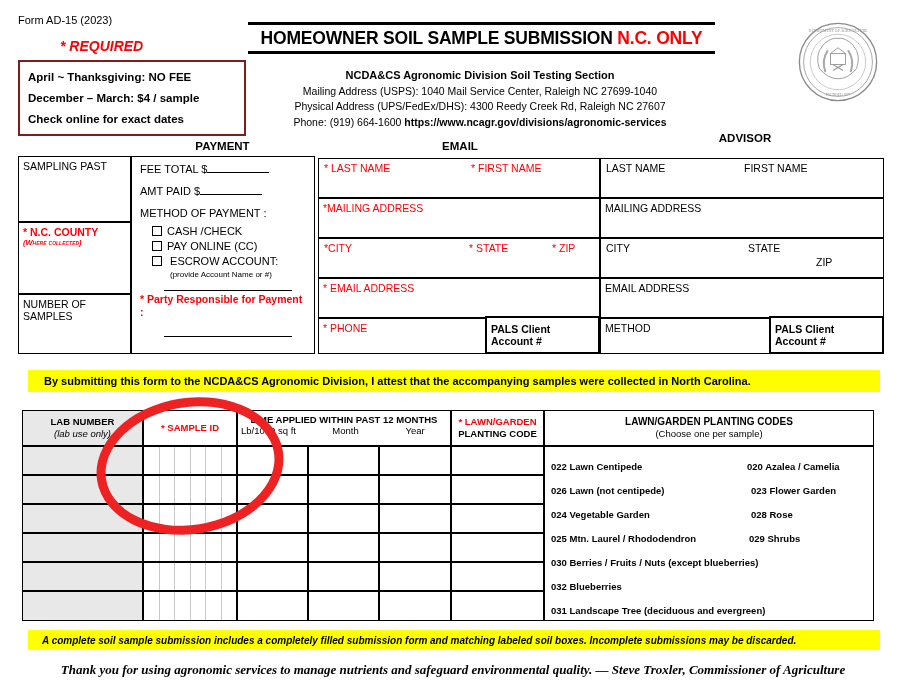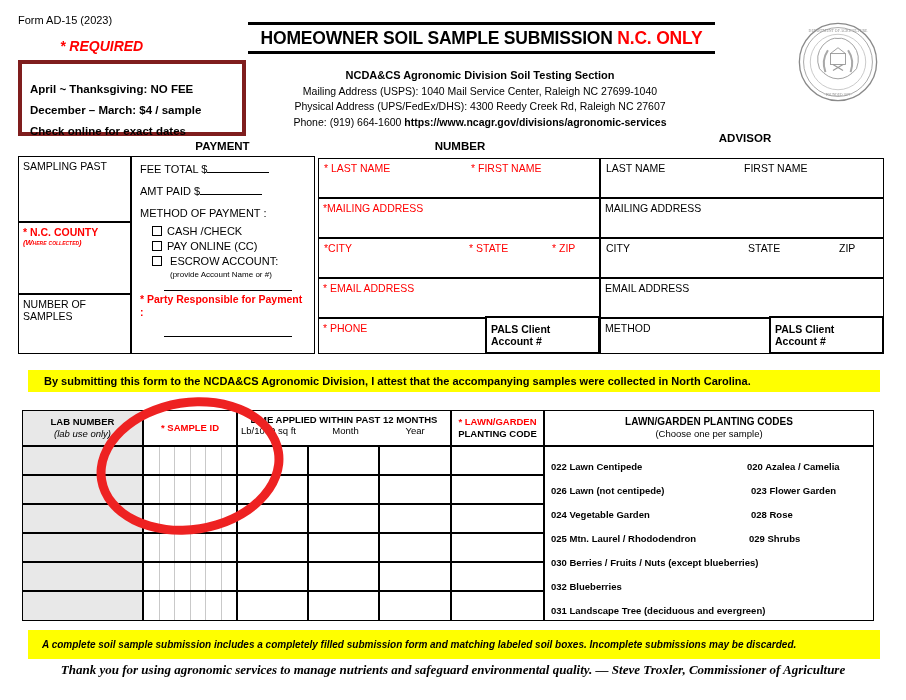--- a/index.html
+++ b/index.html
@@ -33,22 +33,22 @@
   #required-note {
     left: 60px; top: 38px;
     font-size: 14px;
     font-weight: bold;
     font-style: italic;
     color: #ff0000;
   }
   #fee-box {
     left: 18px; top: 60px;
     width: 228px; height: 76px;
-    border: 4px solid #7f1d1d;
-    padding: 15px 8px;
+    border: 2px solid #7f1d1d;
+    padding: 5px 8px;
   }
   #fee-box div {
     font-size: 11.5px;
     font-weight: bold;
     line-height: 21px;
     white-space: nowrap;
   }
 
   #title-wrap {
     left: 248px; top: 22px;
@@ -130,21 +130,21 @@
     font-weight: bold;
     display: flex;
     align-items: center;
   }
   #banner-attest {
     left: 28px; top: 370px; width: 852px; height: 22px;
     font-size: 11px;
     padding-left: 16px;
   }
   #banner-complete {
-    left: 28px; top: 630px; width: 852px; height: 29px;
+    left: 28px; top: 630px; width: 852px; height: 20px;
     font-size: 10px;
     font-style: italic;
     padding-left: 14px;
   }
   #footer-thanks {
     left: 0; top: 662px; width: 906px;
     text-align: center;
     font-family: "Liberation Serif", serif;
     font-size: 13px;
     font-weight: bold;
@@ -223,21 +223,21 @@
     <path d="M65 62 Q70 48 62 36" fill="none" stroke="#a8a8a8" stroke-width="2.4"></path>
     <rect x="41" y="40" width="18" height="13" fill="none" stroke="#8f8f8f" stroke-width="1"></rect>
     <path d="M41 40 L50 33 L59 40" fill="none" stroke="#8f8f8f" stroke-width="1"></path>
     <line x1="44" y1="53" x2="56" y2="60" stroke="#9a9a9a" stroke-width="1.4"></line>
     <line x1="56" y1="53" x2="44" y2="60" stroke="#9a9a9a" stroke-width="1.4"></line>
     <text x="50" y="14" font-size="4.6" fill="#8f8f8f" text-anchor="middle" font-family="Liberation Serif, serif">DEPARTMENT OF AGRICULTURE</text>
     <text x="50" y="91" font-size="4.2" fill="#8f8f8f" text-anchor="middle" font-family="Liberation Serif, serif">· FOUNDED 1877 ·</text>
   </svg>
 
   <div class="abs sec-cap" id="cap-payment">PAYMENT</div>
-  <div class="abs sec-cap" id="cap-client">NUMBER</div>
+  <div class="abs sec-cap" id="cap-client">EMAIL</div>
   <div class="abs sec-cap" id="cap-advisor">ADVISOR</div>
 
   <div class="abs cell" style="left:18px;  top:156px; width:113px; height:66px;">
     <span class="lbl">SAMPLING PAST</span>
   </div>
   <div class="abs cell" style="left:18px;  top:222px; width:113px; height:72px;">
     <span class="lbl red bold">* N.C. COUNTY</span>
     <span class="sub red bold">(Where collected)</span>
   </div>
   <div class="abs cell" style="left:18px;  top:294px; width:113px; height:60px;">
@@ -294,21 +294,21 @@
   <div class="abs cell" style="left:600px; top:158px; width:284px; height:40px;text-align:right;">
     <span class="abs" style="left:5px; top:3px;">LAST NAME</span>
     <span class="abs" style="left:143px; top:3px;">FIRST NAME</span>
   </div>
   <div class="abs cell" style="left:600px; top:198px; width:284px; height:40px;">
     <span>MAILING  ADDRESS</span>
   </div>
   <div class="abs cell" style="left:600px; top:238px; width:284px; height:40px;">
     <span class="abs" style="left:5px; top:3px;">CITY</span>
     <span class="abs" style="left:147px; top:3px;">STATE</span>
-    <span class="abs" style="left:215px; top:3px;margin-left:23px;">ZIP</span>
+    <span class="abs" style="left:215px; top:17px;">ZIP</span>
   </div>
   <div class="abs cell" style="left:600px; top:278px; width:284px; height:40px;">
     <span>EMAIL ADDRESS</span>
   </div>
   <div class="abs cell" style="left:600px; top:318px; width:284px; height:36px;">
     <span>METHOD</span>
   </div>
   <div class="abs cell thickbox" style="left:769px; top:316px; width:115px; height:38px; display:flex; align-items:center; justify-content:center;">
     <span class="bold" style="font-size:10.5px;">PALS Client Account #</span>
   </div>

